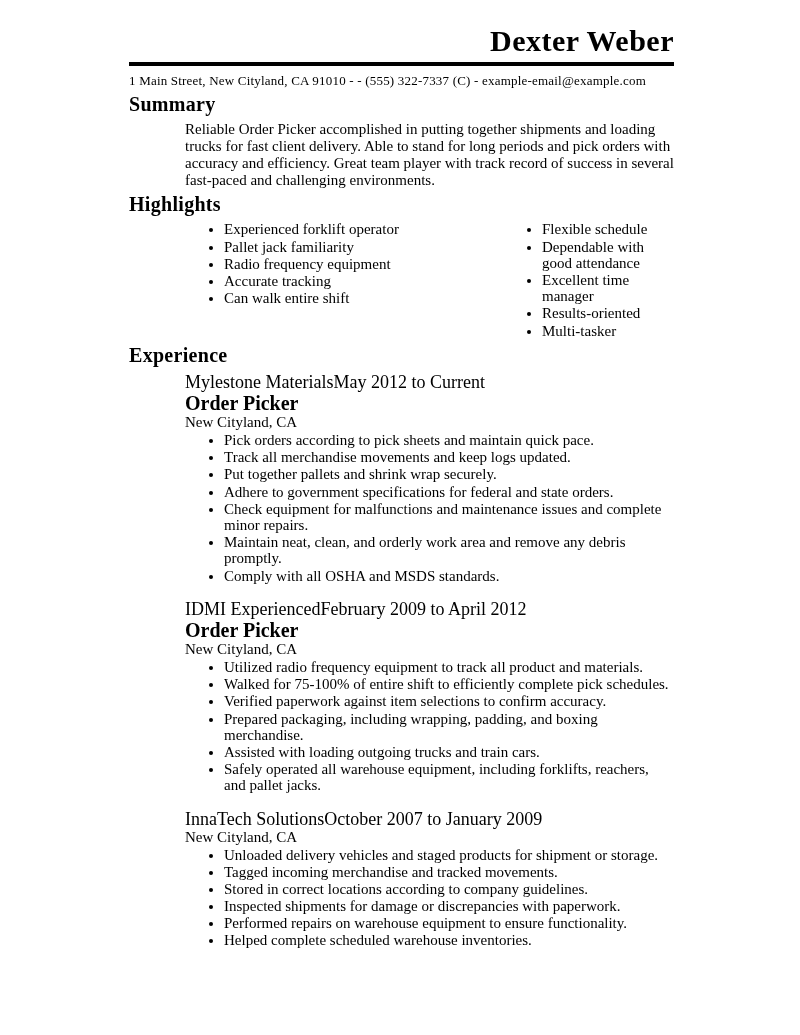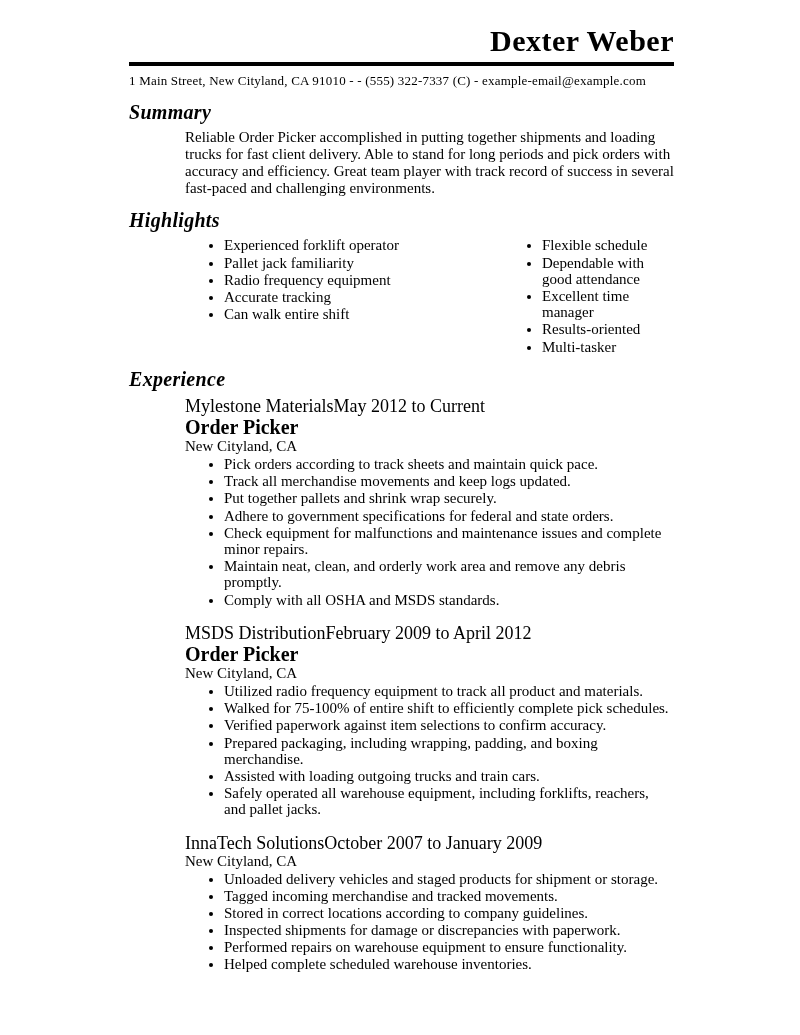--- a/index.html
+++ b/index.html
@@ -30,24 +30,23 @@
     text-align: left;
     font-size: 13px;
     margin-top: 7px;
     letter-spacing: 0.2px;
   }
 
   
   h2.section {
     font-size: 20px;
     font-weight: bold;
-    margin-top: 12px;
+    margin-top: 4px;
     margin-bottom: 5px;
     letter-spacing: 0.3px;
-    font-style: italic;
   }
   .indent {
     margin-left: 56px;
     font-size: 15px;
     line-height: 1.14;
   }
 
   
   ul.bullets {
     margin: 0;
@@ -126,33 +125,33 @@
     <h2 class="section">Experience</h2>
 
     <div class="job indent">
       <div class="job-header">
         <span class="company">Mylestone Materials</span>
         <span class="dates">May 2012 to Current</span>
       </div>
       <div class="job-title">Order Picker</div>
       <div class="job-location">New Cityland, CA</div>
       <ul class="bullets">
-        <li>Pick orders according to track sheets and maintain quick pace.</li>
+        <li>Pick orders according to pick sheets and maintain quick pace.</li>
         <li>Track all merchandise movements and keep logs updated.</li>
         <li>Put together pallets and shrink wrap securely.</li>
         <li>Adhere to government specifications for federal and state orders.</li>
         <li>Check equipment for malfunctions and maintenance issues and complete minor repairs.</li>
         <li>Maintain neat, clean, and orderly work area and remove any debris promptly.</li>
         <li>Comply with all OSHA and MSDS standards.</li>
       </ul>
     </div>
 
     <div class="job indent">
       <div class="job-header">
-        <span class="company">MSDS Distribution</span>
+        <span class="company">IDMI Experienced</span>
         <span class="dates">February 2009 to April 2012</span>
       </div>
       <div class="job-title">Order Picker</div>
       <div class="job-location">New Cityland, CA</div>
       <ul class="bullets">
         <li>Utilized radio frequency equipment to track all product and materials.</li>
         <li>Walked for 75-100% of entire shift to efficiently complete pick schedules.</li>
         <li>Verified paperwork against item selections to confirm accuracy.</li>
         <li>Prepared packaging, including wrapping, padding, and boxing merchandise.</li>
         <li>Assisted with loading outgoing trucks and train cars.</li>

